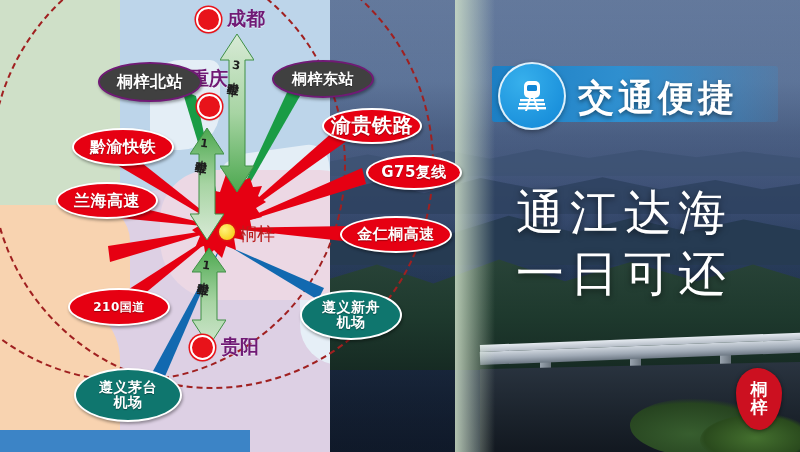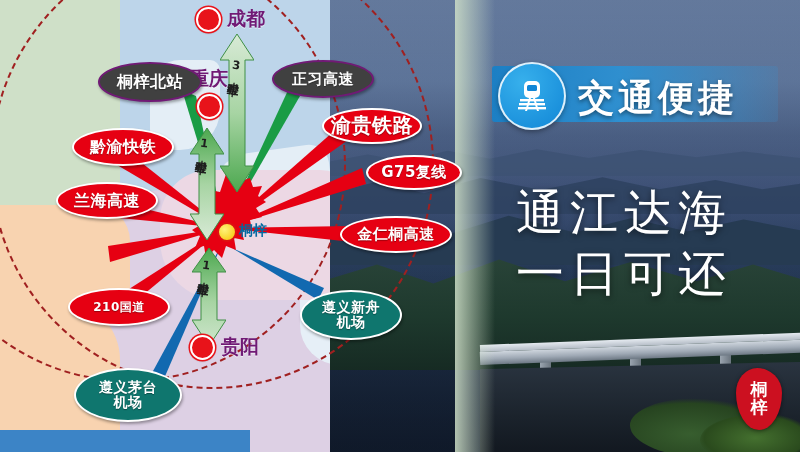--- a/index.html
+++ b/index.html
@@ -111,21 +111,21 @@
 
   
   .city{position:absolute;display:flex;align-items:center;gap:6px;}
   .dot{width:21px;height:21px;border-radius:50%;background:#e8131a;
      border:2.5px solid #fff;box-shadow:0 0 0 1.5px #e8131a,0 1px 2px rgba(0,0,0,.4);}
   .city .nm{font-size:19px;font-weight:bold;color:#701a75;
      text-shadow:0 1px 0 rgba(255,255,255,.6);}
   .center-dot{position:absolute;width:16px;height:16px;border-radius:50%;
      background:radial-gradient(circle at 35% 35%,#fff27a,#f5c400);
      border:2px solid #d11;}
-  .center-nm{position:absolute;font-size:14px;font-weight:bold;color:#0369a1;}
+  .center-nm{position:absolute;font-size:18px;font-weight:normal;color:#b91c1c;}
 
   
   .garrow{position:absolute;}
   .garrow svg{display:block;}
   .arrlbl{position:absolute;font-size:11.5px;font-weight:bold;color:#1f1f1f;
     writing-mode:vertical-rl;text-orientation:upright;letter-spacing:1px;
     transform:rotate(8deg);}
 
   
   .banner{position:absolute;left:492px;top:66px;width:286px;height:56px;
@@ -280,21 +280,21 @@
   <div class="city" style="left:190px;top:334px;">
     <span class="dot"></span>
     <span class="nm">贵阳</span>
   </div>
 
   <div class="center-dot" style="left:217px;top:222px;"></div>
   <div class="center-nm" style="left:239px;top:222px;">桐梓</div>
 
   <div class="bub green" style="left:98px;top:62px;width:100px;height:36px;font-size:16px;">桐梓北站</div>
 
-  <div class="bub green" style="left:272px;top:60px;width:98px;height:34px;font-size:15px;">正习高速</div>
+  <div class="bub green" style="left:272px;top:60px;width:98px;height:34px;font-size:15px;">桐梓东站</div>
 
   <div class="bub red" style="left:72px;top:128px;width:98px;height:34px;font-size:16px;">黔渝快铁</div>
 
   <div class="bub red" style="left:322px;top:108px;width:96px;height:32px;font-size:20px;">渝贵铁路</div>
 
   <div class="bub red" style="left:366px;top:155px;width:92px;height:31px;font-size:15px;">G75复线</div>
 
   <div class="bub red" style="left:56px;top:182px;width:98px;height:33px;font-size:16px;">兰海高速</div>
 
   <div class="bub red" style="left:340px;top:216px;width:108px;height:33px;font-size:15px;">金仁桐高速</div>

